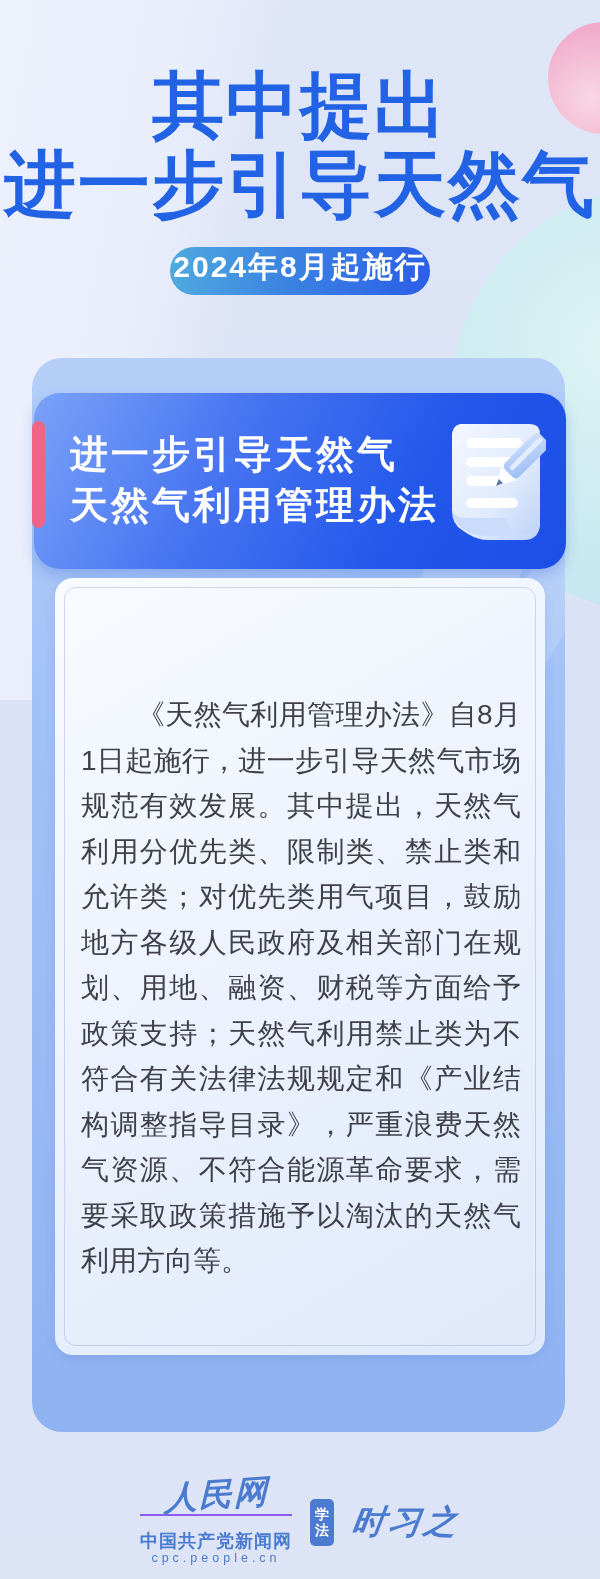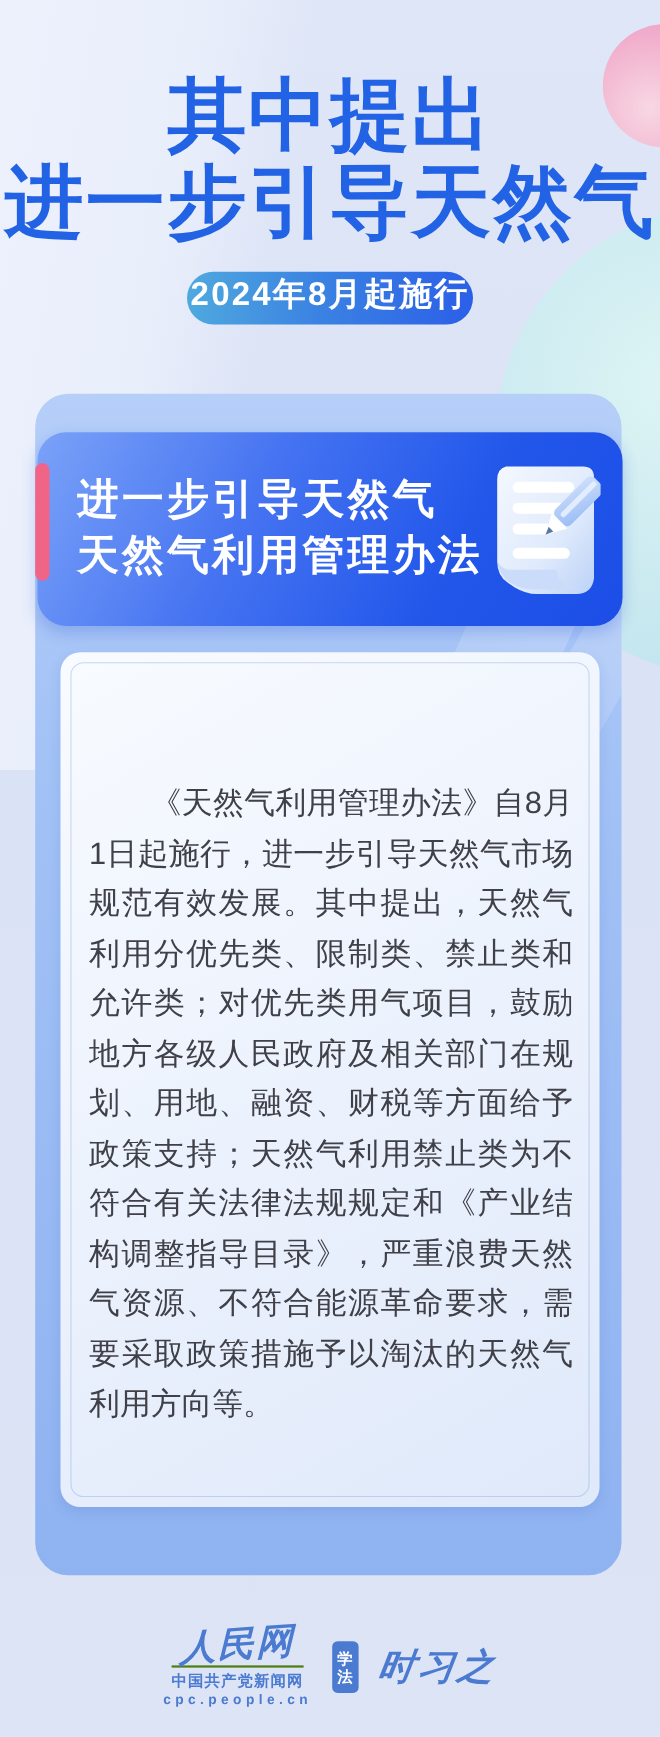--- a/index.html
+++ b/index.html
@@ -51,21 +51,21 @@
     position:absolute;left:-2px;top:28px;width:13px;height:107px;border-radius:7px;
     background:#ef6487;
   }
   .header-text{
     position:absolute;left:36px;top:36px;
     color:#ffffff;font-weight:800;font-size:38px;line-height:51px;letter-spacing:3px;
   }
   .doc-icon{position:absolute;right:20px;top:21px;width:100px;height:134px;}
   
   .body-card{
-    position:absolute;left:55px;top:593px;width:490px;height:777px;z-index:3;border-radius:18px;
+    position:absolute;left:55px;top:578px;width:490px;height:777px;z-index:3;border-radius:18px;
     background:linear-gradient(150deg,#f8fbff 0%,#ecf2fd 50%,#dfe9fa 100%);
     box-shadow:0 4px 10px rgba(70,110,200,.18);
   }
   .body-card::after{
     content:"";position:absolute;left:9px;top:9px;right:9px;bottom:9px;
     border:1px solid rgba(132,160,219,.38);border-radius:12px;pointer-events:none;
   }
   .body-text{
     position:absolute;left:26px;right:24px;top:86px;
     color:#404048;font-size:28px;line-height:45.5px;font-weight:500;
@@ -75,24 +75,24 @@
   .footer{
     position:absolute;left:0;top:1478px;width:600px;z-index:2;
     display:flex;align-items:center;justify-content:center;gap:18px;color:#4b7bd1;
   }
   .people-block{display:flex;flex-direction:column;align-items:center;}
   .people-script{
     font-family:"DejaVu Serif","Liberation Serif",serif;font-style:italic;font-weight:700;
     font-size:33px;line-height:34px;transform:rotate(-4deg) skewX(-4deg);letter-spacing:2px;
   }
   .people-site{
-    border-top:2px solid #4d7c0f;margin-top:2px;padding-top:3px;
-    font-weight:800;font-size:14px;letter-spacing:1px;line-height:18px;
+    border-top:2px solid #8b5cf6;margin-top:2px;padding-top:16px;
+    font-weight:800;font-size:18px;letter-spacing:1px;line-height:18px;
   }
-  .people-url{font-weight:700;font-size:12.5px;letter-spacing:4px;line-height:15px;margin-top:1px;}
+  .people-url{font-weight:400;font-size:12.5px;letter-spacing:4px;line-height:15px;margin-top:1px;}
   .xuefa-badge{
     width:24px;height:47px;border-radius:5px;background:#4b7bd1;color:#ffffff;
     display:flex;flex-direction:column;align-items:center;justify-content:center;
     font-size:14px;font-weight:800;line-height:16px;flex:0 0 auto;
   }
   .shixizhi{
     font-size:33px;font-weight:900;font-style:italic;letter-spacing:3px;
     transform:skewX(-8deg);
   }
 </style>

